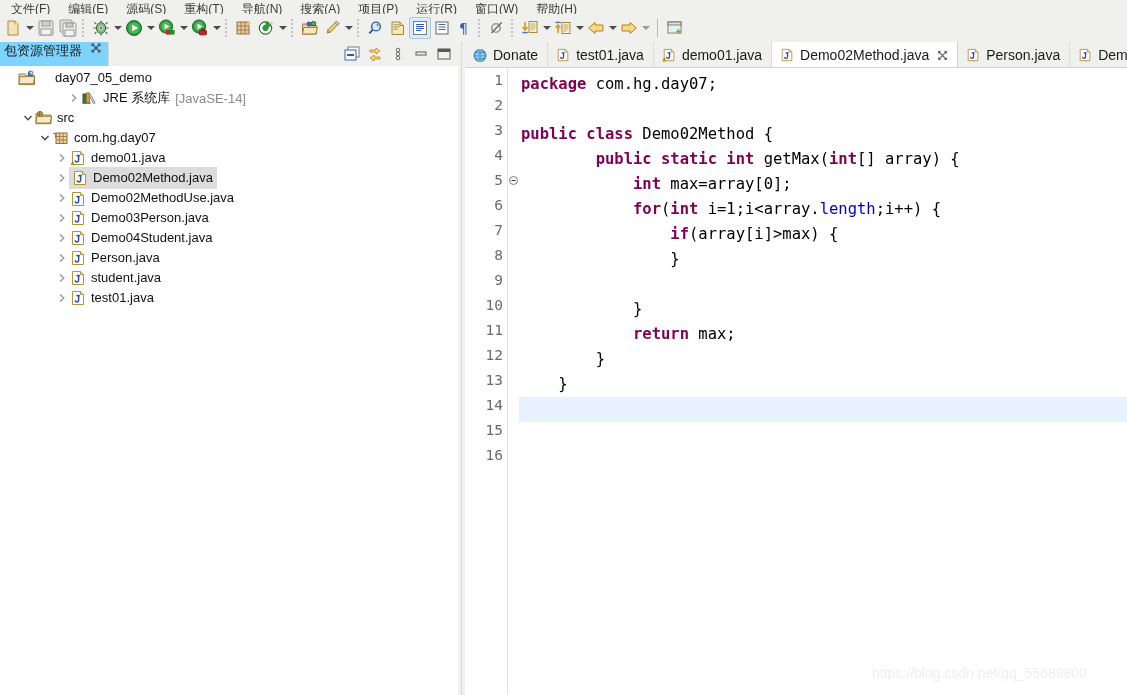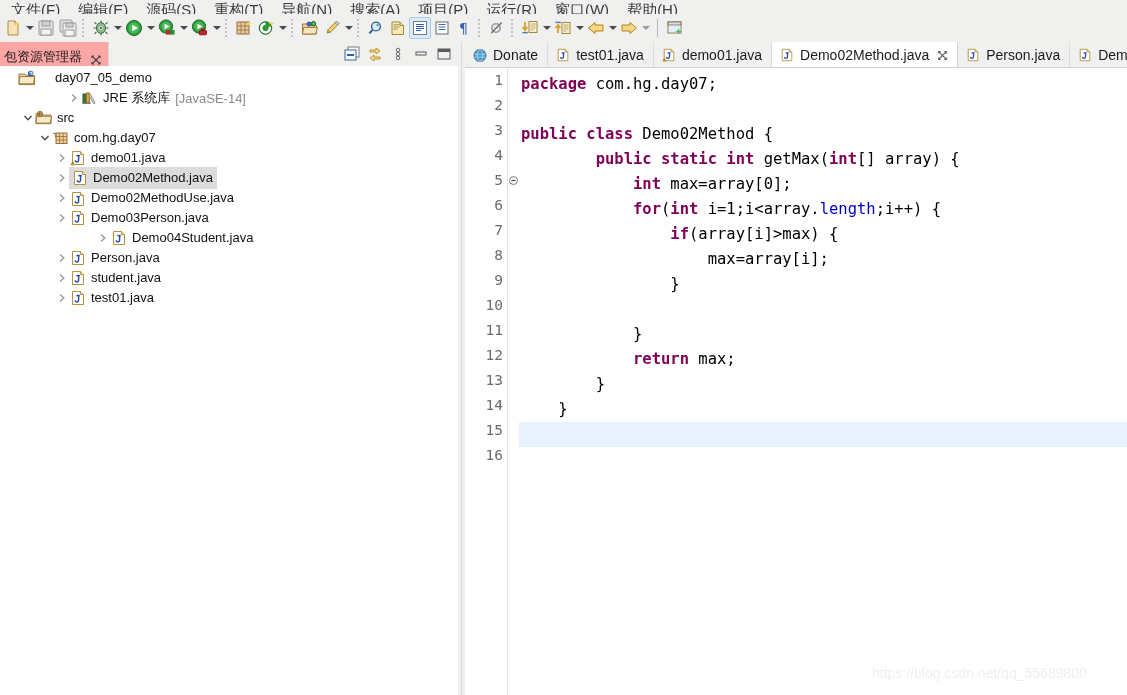--- a/index.html
+++ b/index.html
@@ -12,21 +12,21 @@
   }
   #app { position: relative; width: 1127px; height: 695px; background:#f0f0ef; }
 
   
   .menubar {
     position: absolute; top: 0; left: 0; width: 1127px; height: 14px;
     background: #f0f0ef; overflow: hidden;
     display: flex; align-items: flex-end; padding-left: 2px;
   }
   .menuitem {
-    font-size: 15px; color: #3b3b3b; padding: 0 9px;
+    font-size: 12px; color: #3b3b3b; padding: 0 9px;
     line-height: 13px; white-space: nowrap;
     position: relative; top: 2px;
   }
 
   
   .toolbar {
     position: absolute; top: 14px; left: 0; width: 1127px; height: 28px;
     background: #f0f0ef;
     display: flex; align-items: center; padding-left: 2px;
   }
@@ -63,22 +63,22 @@
   .left-panel {
     position: absolute; top: 42px; left: 0; width: 458px; height: 653px;
     background: #ffffff;
   }
   .lp-tabrow {
     position: absolute; top: 0; left: 0; width: 458px; height: 24px;
     background: #f0f0ef;
   }
   .lp-tab {
     position: absolute; top: 0; left: 0; height: 24px;
-    background: #fca5a5;
-    display: flex; align-items: flex-end; padding: 0 6px 0 4px;
+    background: #7dd3fc;
+    display: flex; align-items: flex-start; padding: 0 6px 0 4px;
     border-right: 1px solid #d6d6d6;
   }
   .lp-tab-label { font-size: 13px; color: #1a1a1a; white-space: nowrap; }
   .lp-tab-close {
     margin-left: 8px; width: 12px; height: 12px; position: relative; top:0px;
   }
   .lp-tools {
     position: absolute; right: 4px; top: 2px; height: 20px;
     display: flex; align-items: center; gap: 3px;
   }
@@ -577,21 +577,21 @@
               <svg width="16" height="16" viewBox="0 0 16 16">
                 <path d="M2.5 1.5 h8 l3 3 v10 h-11z" fill="#ffffff" stroke="#b8913a"></path>
                 <path d="M10.5 1.5 v3 h3" fill="#f0e0b8" stroke="#b8913a"></path>
                 <path d="M8.6 5.6 v4.6 a1.7 1.7 0 0 1 -3.4 0" fill="none" stroke="#2a4ba8" stroke-width="1.5"></path>
                 <path d="M6.4 5.6 h3.4" stroke="#2a4ba8" stroke-width="1.5"></path>
               </svg>
             </span>
             <span class="tlabel">Demo03Person.java</span>
           </span>
         </div>
-        <div class="trow" style="padding-left: 55px; margin-left: 41px;">
+        <div class="trow" style="padding-left: 55px;">
           <span class="twist">
             <svg width="10" height="10" viewBox="0 0 10 10">
               <path d="M3 1.5 L6.8 5 L3 8.5" fill="none" stroke="#9a9a9a" stroke-width="1.4"></path>
             </svg>
           </span>
           <span class="tlabel-wrap" style="display: inline-flex; align-items: center;">
             <span class="ticon">
               <svg width="16" height="16" viewBox="0 0 16 16">
                 <path d="M2.5 1.5 h8 l3 3 v10 h-11z" fill="#ffffff" stroke="#b8913a"></path>
                 <path d="M10.5 1.5 v3 h3" fill="#f0e0b8" stroke="#b8913a"></path>
@@ -767,21 +767,20 @@
           </div>
         </div>
       <div class="code-area" id="code">
           <div class="cline"><span class="kw">package</span><span> com.hg.day07;</span></div>
           <div class="cline">&nbsp;</div>
           <div class="cline"><span class="kw">public</span><span> </span><span class="kw">class</span><span> Demo02Method {</span></div>
           <div class="cline"><span>        </span><span class="kw">public</span><span> </span><span class="kw">static</span><span> </span><span class="kw">int</span><span> getMax(</span><span class="kw">int</span><span>[] array) {</span></div>
           <div class="cline"><span>            </span><span class="kw">int</span><span> max=array[0];</span></div>
           <div class="cline"><span>            </span><span class="kw">for</span><span>(</span><span class="kw">int</span><span> i=1;i&lt;array.</span><span class="fld">length</span><span>;i++) {</span></div>
           <div class="cline"><span>                </span><span class="kw">if</span><span>(array[i]&gt;max) {</span></div>
-          <div class="cline"><span>                    max=array[i];</span></div>
           <div class="cline"><span>                }</span></div>
           <div class="cline">&nbsp;</div>
           <div class="cline"><span>            }</span></div>
           <div class="cline"><span>            </span><span class="kw">return</span><span> max;</span></div>
           <div class="cline"><span>        }</span></div>
           <div class="cline"><span>    }</span></div>
           <div class="cline current">&nbsp;</div>
         </div>
     </div>
   </div>

